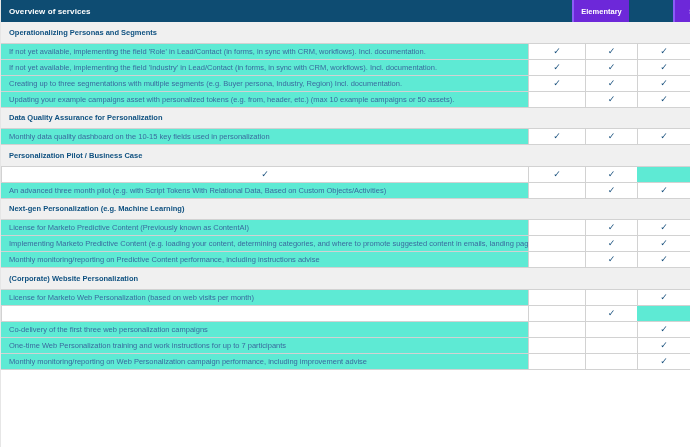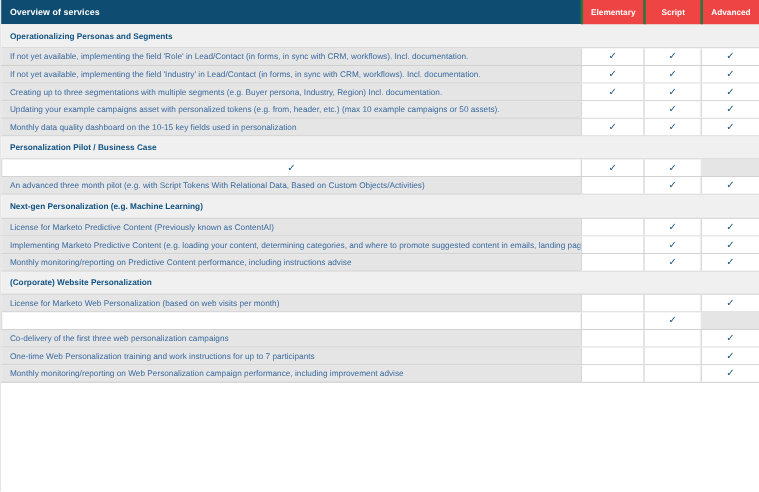--- a/index.html
+++ b/index.html
@@ -1,28 +1,28 @@
 <!DOCTYPE html>
 <html><head>
 <meta charset="utf-8">
 <style>
   html,body{margin:0;padding:0;background:#fff;}
   *{box-sizing:border-box;}
   body{font-family:"Liberation Sans","DejaVu Sans",sans-serif;}
   #app{width:690px;height:447px;overflow:hidden;background:#fff;border-left:1px solid #e6e6e6;}
   .grid-row{display:grid;grid-template-columns:527px 57px 52px 53px;width:690px;}
-  .header-row{height:22px;background:#0e4c72;}
+  .header-row{height:22px;background:#0e4c72;gap:44px;}
   .header-title{display:flex;align-items:center;padding-left:8px;color:#fff;
     font-size:8px;font-weight:bold;letter-spacing:.1px;}
   .header-col{display:flex;align-items:center;justify-content:center;color:#fff;
-    font-size:7.5px;font-weight:bold;border-left:2px solid #15803d;background:#ef4444;}
+    font-size:7.5px;font-weight:bold;border-left:2px solid #8b5cf6;background:#6d28d9;}
   .section-row{height:21.5px;background:#f0f0f0;border-bottom:1px solid #d2d2d2;
     display:flex;align-items:center;padding-left:8px;text-align:right;}
   .section-title{color:#0f5180;font-size:7.5px;font-weight:bold;}
-  .service-row{height:16px;border-bottom:1px solid #d2d2d2;background:#e5e5e5;}
+  .service-row{height:16px;border-bottom:1px solid #d2d2d2;background:#5eead4;}
   .service-label{display:flex;align-items:center;padding-left:8px;color:#3a6a9e;
     font-size:7.5px;white-space:nowrap;overflow:hidden;}
   .check-cell{display:flex;align-items:center;justify-content:center;
     border-left:1px solid #d2d2d2;background:#fff;}
   .checkmark{color:#174f7c;font-size:9px;font-weight:bold;line-height:1;}
 </style>
 </head>
 <body>
 
 <div id="app">
@@ -75,20 +75,23 @@
       <div class="grid-row service-row">
         <div class="service-label">Updating your example campaigns asset with personalized tokens (e.g. from, header, etc.) (max 10 example campaigns or 50 assets).</div>
         <div class="check-cell"></div>
         <div class="check-cell">
           <span class="checkmark">✓</span>
         </div>
         <div class="check-cell">
           <span class="checkmark">✓</span>
         </div>
       </div>
+      <div class="section-row">
+        <span class="section-title">Data Quality Assurance for Personalization</span>
+      </div>
       <div class="grid-row service-row">
         <div class="service-label">Monthly data quality dashboard on the 10-15 key fields used in personalization</div>
         <div class="check-cell">
           <span class="checkmark">✓</span>
         </div>
         <div class="check-cell">
           <span class="checkmark">✓</span>
         </div>
         <div class="check-cell">
           <span class="checkmark">✓</span>

